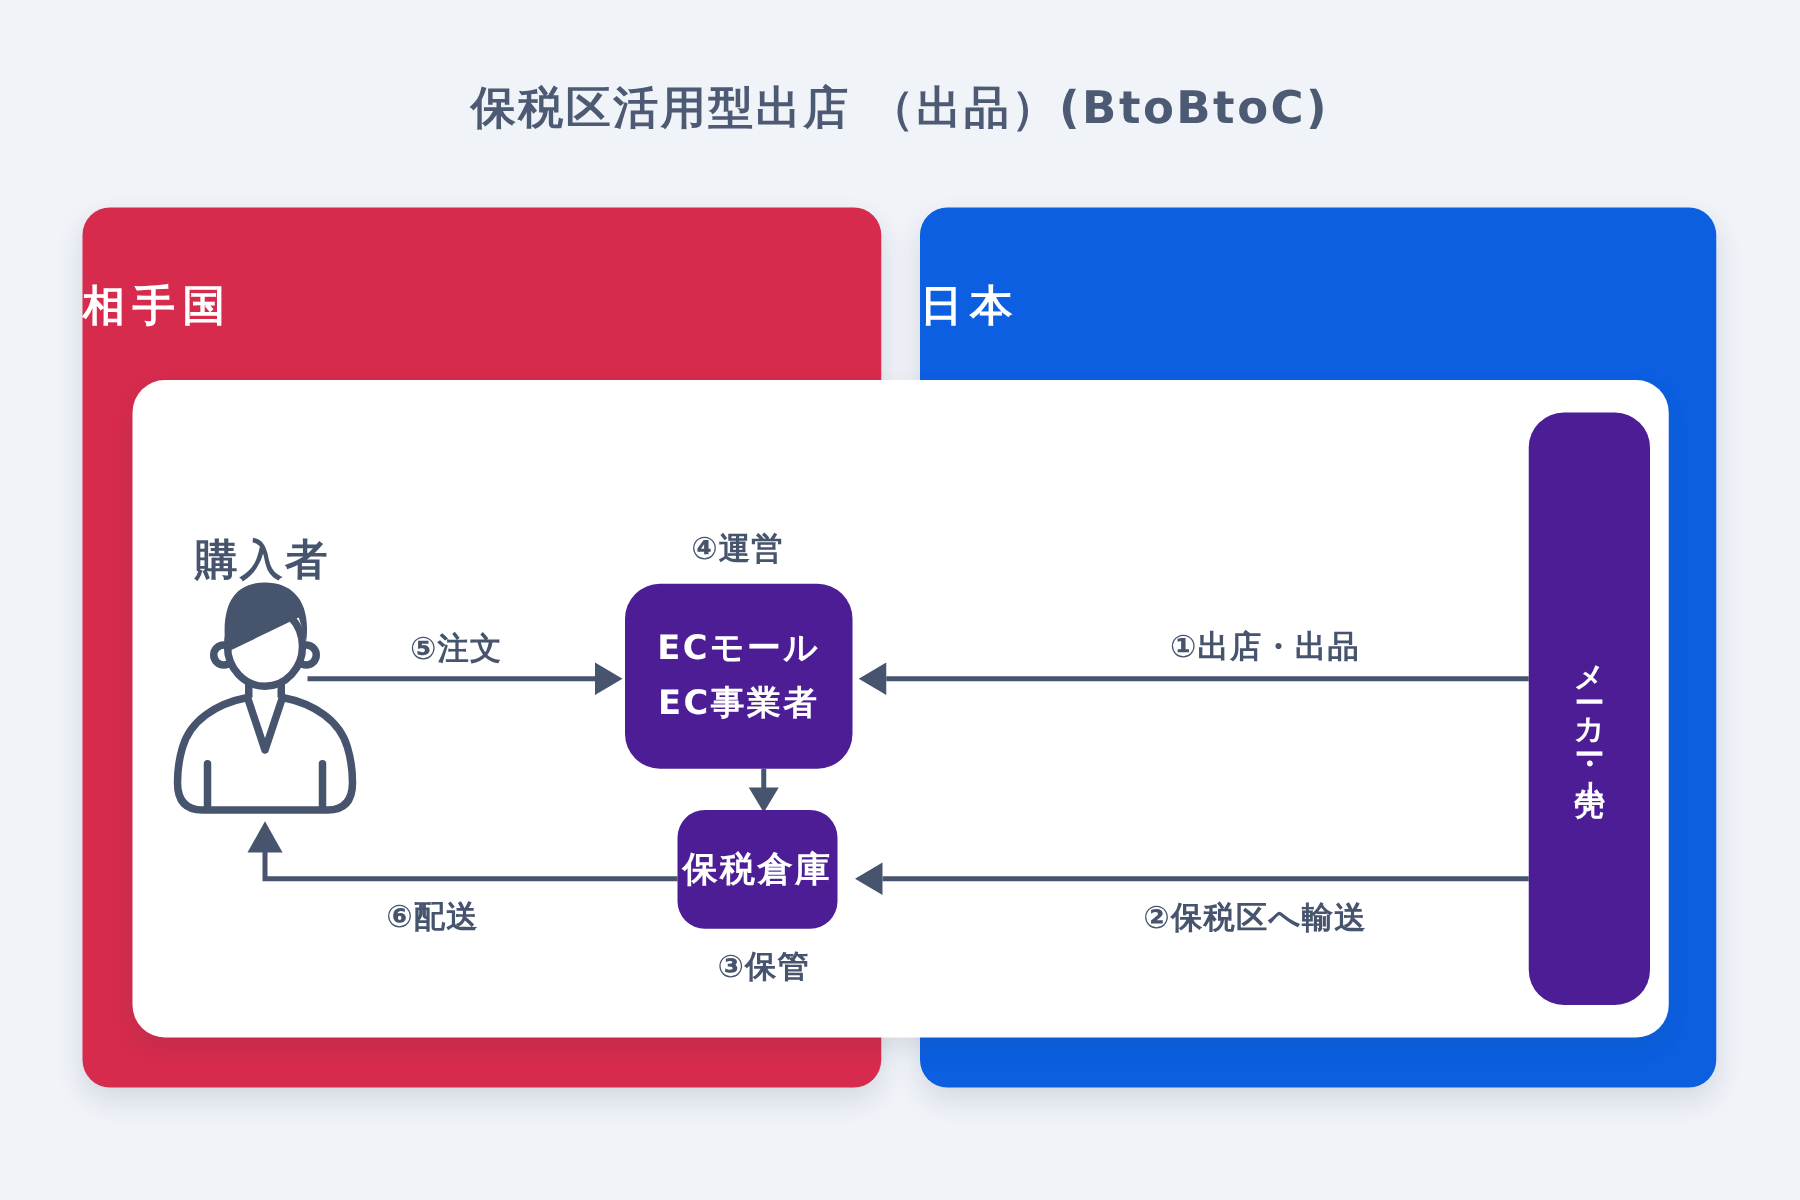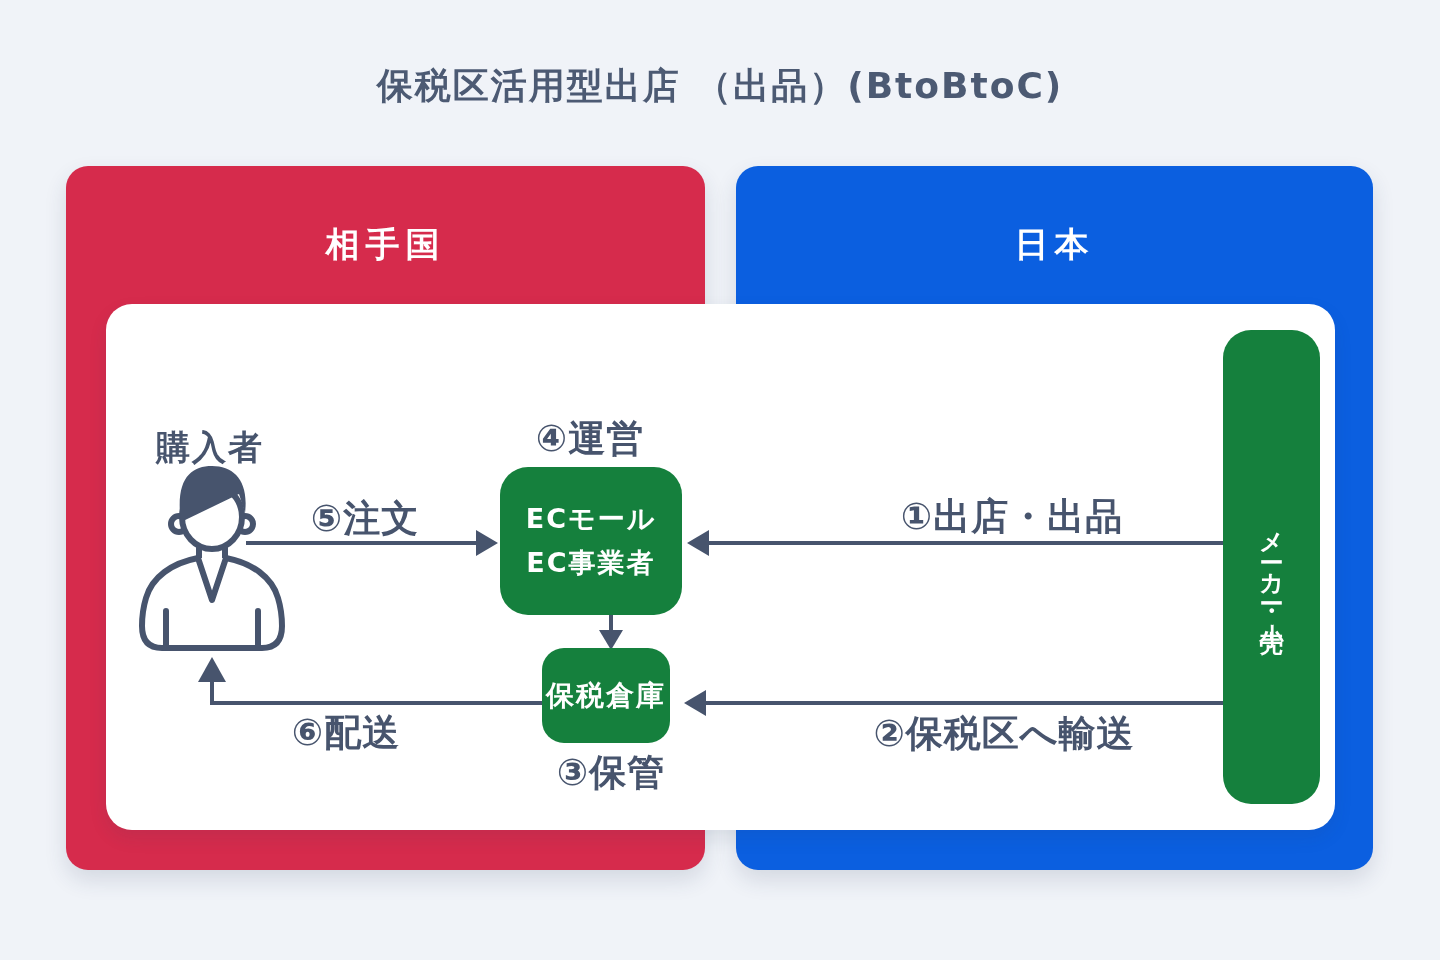--- a/index.html
+++ b/index.html
@@ -16,46 +16,46 @@
     color:#4c5a73;letter-spacing:2px;
   }
   .panel{
     position:absolute;top:166px;height:704px;border-radius:22px;
     box-shadow:0 10px 22px rgba(40,55,90,.14);
   }
   .panel.red{left:66px;width:639px;background:#d62b4c;}
   .panel.blue{left:736px;width:637px;background:#0b5fe0;}
   .panel-label{
     position:absolute;top:56px;left:0;width:100%;
-    text-align:center;color:#ffffff;
+    color:#ffffff;
     font-size:34px;font-weight:bold;letter-spacing:6px;
   }
   .white-panel{
     position:absolute;left:106px;top:304px;width:1229px;height:526px;
     background:#ffffff;border-radius:26px;
     box-shadow:0 8px 18px rgba(40,55,90,.10);
   }
   svg.overlay{position:absolute;left:0;top:0;width:1440px;height:960px;}
   .node{
-    position:absolute;background:#15803d;color:#ffffff;
+    position:absolute;background:#4c1d95;color:#ffffff;
     display:flex;flex-direction:column;align-items:center;justify-content:center;
     font-weight:bold;letter-spacing:2px;
   }
   .node-ec{left:500px;top:467px;width:182px;height:148px;border-radius:28px;font-size:27px;line-height:44px;}
   .node-warehouse{left:542px;top:648px;width:128px;height:95px;border-radius:22px;font-size:28px;}
   .node-maker{
     left:1223px;top:330px;width:97px;height:474px;border-radius:28px;
     font-size:24px;
   }
   .node-maker .vtext{
     writing-mode:vertical-rl;letter-spacing:7px;line-height:1;
   }
   .flow-label{
     position:absolute;transform:translate(-50%,-50%);
-    color:#47546d;font-size:37px;font-weight:bold;letter-spacing:1px;
+    color:#47546d;font-size:25px;font-weight:bold;letter-spacing:1px;
     white-space:nowrap;
   }
   .buyer-label{font-size:34px;letter-spacing:2px;}
 </style>
 </head>
 <body>
 
 <div class="canvas">
 
   <div class="page-title">保税区活用型出店 （出品）(BtoBtoC)</div>

